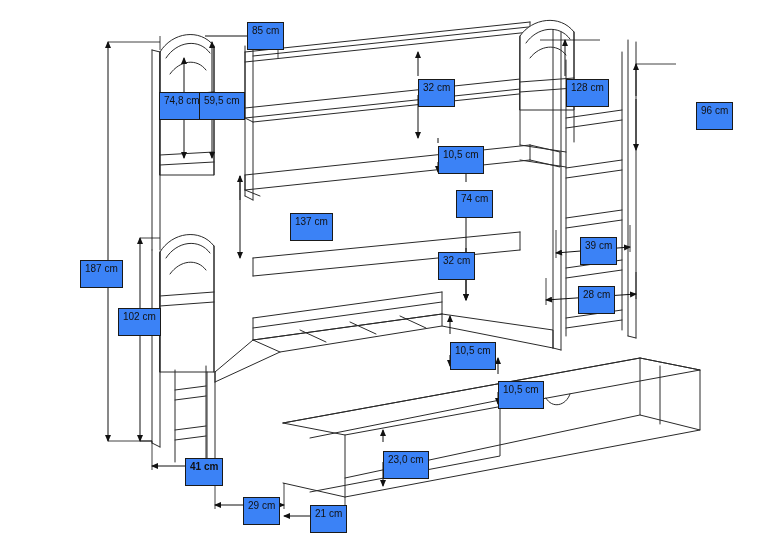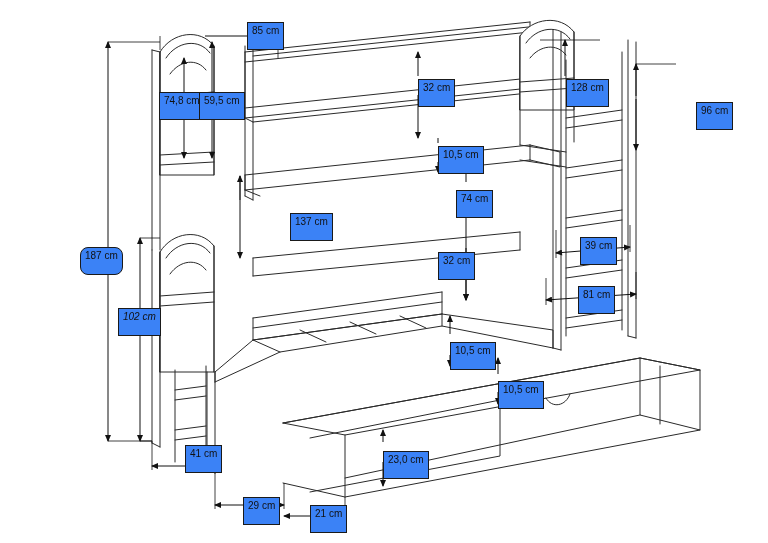--- a/index.html
+++ b/index.html
@@ -272,23 +272,23 @@
   <div class="dim-label" style="left:159px; top:92px;">74,8 cm</div>
   <div class="dim-label" style="left:199px; top:92px;">59,5 cm</div>
   <div class="dim-label" style="left:418px; top:79px;">32 cm</div>
   <div class="dim-label" style="left:566px; top:79px;text-align:center;">128 cm</div>
   <div class="dim-label" style="left:656px; top:102px;margin-left:40px;">96 cm</div>
   <div class="dim-label" style="left:438px; top:146px;">10,5 cm</div>
   <div class="dim-label" style="left:456px; top:190px;">74 cm</div>
   <div class="dim-label" style="left:263px; top:213px;margin-left:27px;">137 cm</div>
   <div class="dim-label" style="left:580px; top:237px;">39 cm</div>
   <div class="dim-label" style="left:438px; top:252px;">32 cm</div>
-  <div class="dim-label" style="left:80px; top:247px;border-radius:8px;">187 cm</div>
-  <div class="dim-label" style="left:578px; top:286px;">81 cm</div>
-  <div class="dim-label" style="left:118px; top:308px;font-style:italic;">102 cm</div>
+  <div class="dim-label" style="left:80px; top:260px;">187 cm</div>
+  <div class="dim-label" style="left:578px; top:286px;">28 cm</div>
+  <div class="dim-label" style="left:118px; top:308px;">102 cm</div>
   <div class="dim-label" style="left:450px; top:342px;">10,5 cm</div>
   <div class="dim-label" style="left:498px; top:381px;">10,5 cm</div>
-  <div class="dim-label" style="left:185px; top:445px;">41 cm</div>
+  <div class="dim-label" style="left:185px; top:458px;font-weight:bold;">41 cm</div>
   <div class="dim-label" style="left:383px; top:451px;">23,0 cm</div>
   <div class="dim-label" style="left:243px; top:497px;">29 cm</div>
   <div class="dim-label" style="left:310px; top:505px;">21 cm</div>
 
 </div>
 
 </body></html>

